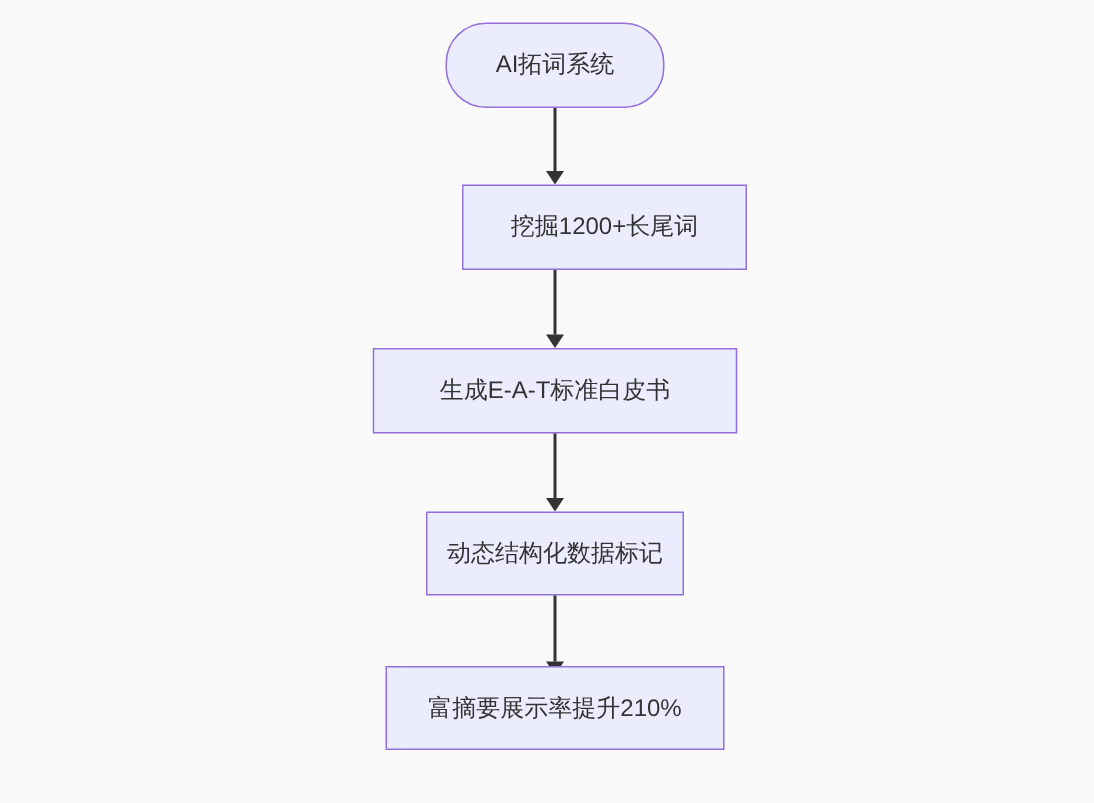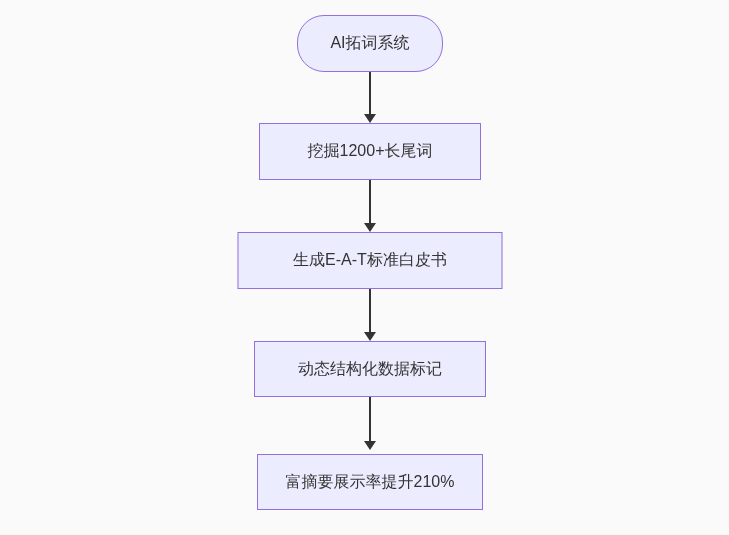--- a/index.html
+++ b/index.html
@@ -25,24 +25,24 @@
     border: 1px solid var(--node-border, #9370db);
     color: var(--text, #333333);
     display: flex;
     align-items: center;
     justify-content: center;
     font-size: 16px;
     white-space: nowrap;
     text-align: center;
   }
   .node-1 { top: 15px;  width: 146px; height: 57px; border-radius: 27px; }
-  .node-2 { top: 123px; width: 222px; height: 57px; }
-  .node-3 { top: 232px; width: 265px; height: 57px; }
-  .node-4 { top: 341px; width: 232px; height: 56px; }
-  .node-5 { top: 454px; width: 226px; height: 56px; }
+  .node-2 { top: 123px; width: 190px; height: 57px; margin-left: 33px; }
+  .node-3 { top: 232px; width: 243px; height: 57px; }
+  .node-4 { top: 341px; width: 172px; height: 56px; }
+  .node-5 { top: 444px; width: 226px; height: 56px; }
 
   .arrow {
     position: absolute;
     left: 370px;
     transform: translateX(-50%);
     width: 12px;
     display: flex;
     flex-direction: column;
     align-items: center;
   }

